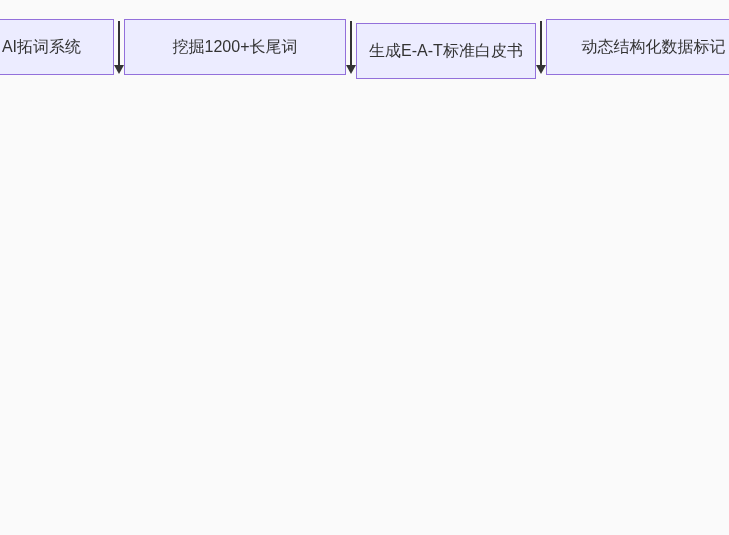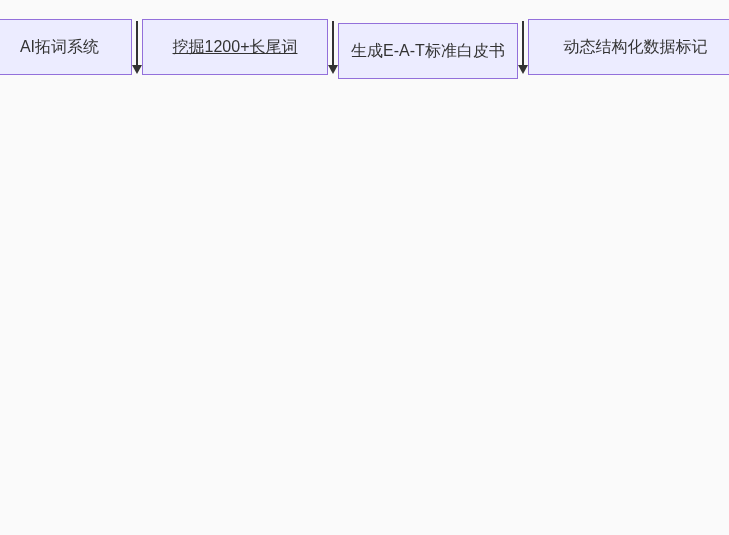--- a/index.html
+++ b/index.html
@@ -29,21 +29,21 @@
     background: #ECECFF;
     border: 1px solid #9370DB;
     color: #333333;
     font-size: 16px;
     display: flex;
     align-items: center;
     justify-content: center;
     white-space: nowrap;
   }
   .n1 { width: 145px; }
-  .n2 { width: 186px; text-decoration: underline; }
+  .n2 { width: 222px; }
   .n3 { width: 180px; margin-top: 8px; }
   .n4 { width: 215px; }
   .n5 { width: 236px; }
   .arrow {
     height: 53px;
     display: flex;
     flex-direction: column;
     align-items: center;
   }
   .arrow .line {

